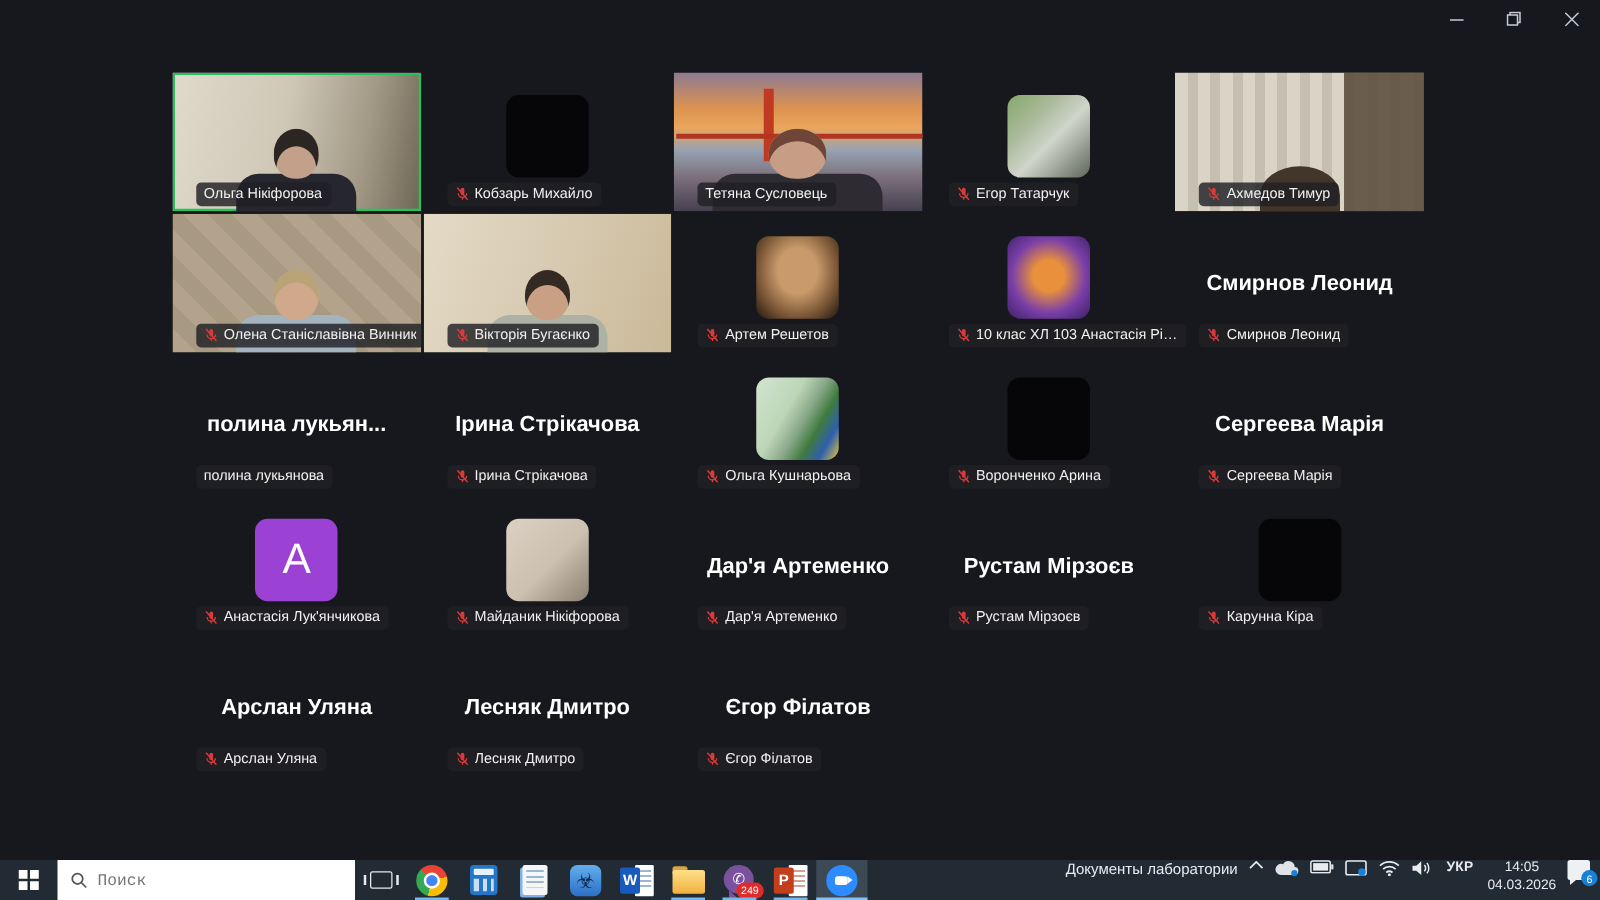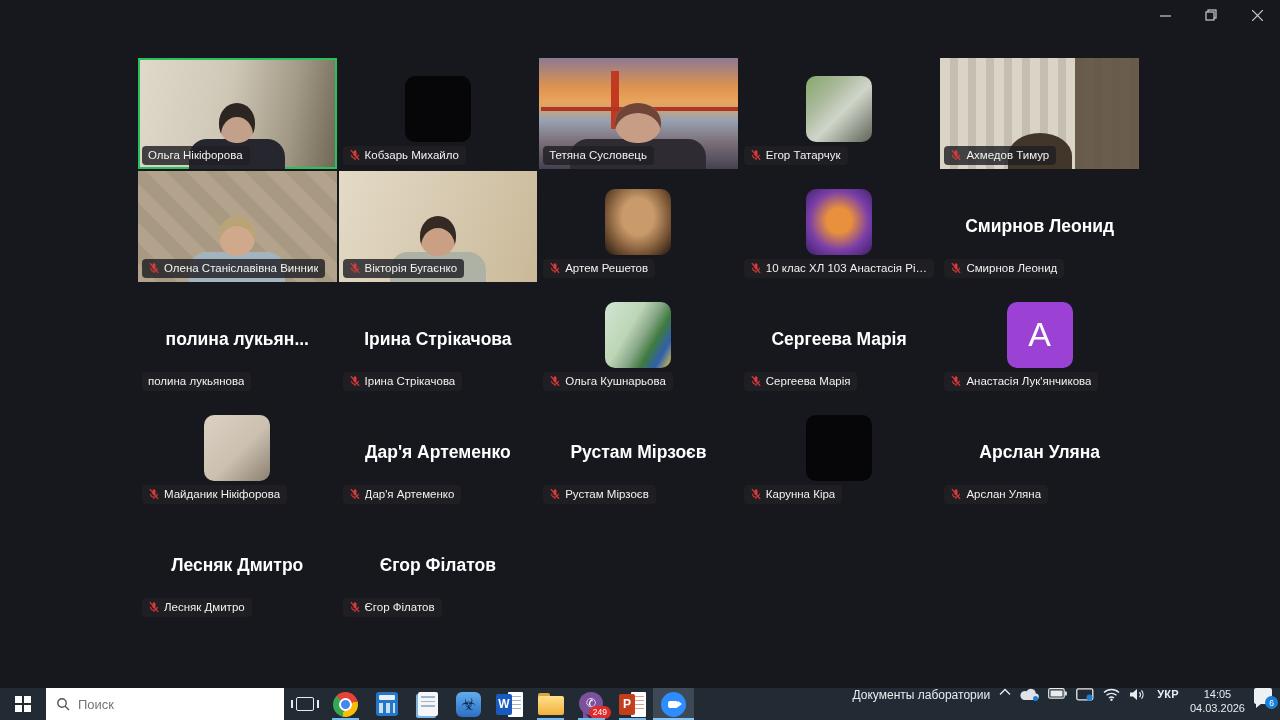--- a/index.html
+++ b/index.html
@@ -61,35 +61,35 @@
   .av-cat-photo { background:linear-gradient(135deg,#86a868 0%,#a9b99b 30%,#d0d5ca 55%,#5d6557 100%); }
   .av-face-photo { background:radial-gradient(ellipse at 50% 42%,#c99a6a 0 34%,#7a5636 68%,#20160e 100%); }
   .av-burger-photo { background:radial-gradient(circle at 50% 48%,#e8903c 0 26%,#7a3fa8 62%,#3d1f66 100%); }
   .av-flags-photo { background:linear-gradient(120deg,#d3e4d2 0%,#bcd6b6 38%,#8aa98a 55%,#3f7a3f 70%,#2f5fae 84%,#e8c93f 100%); }
   .av-selfie-photo { background:linear-gradient(135deg,#dbd0c2 0%,#ccc1b0 55%,#8b8071 100%); }
   .av-letter { background:#9b41d3; color:#fff; font-size:34px; }
 
   .bigname { position:absolute; left:0; right:0; top:41%; text-align:center;
              color:#fff; font-size:17.5px; font-weight:bold; white-space:nowrap;
              overflow:hidden; }
-  .plabel { position:absolute; left:5px; bottom:5px; max-width:95%; display:flex; align-items:center; gap:4px;
+  .plabel { position:absolute; left:20px; bottom:5px; max-width:95%; display:flex; align-items:center; gap:4px;
             background:rgba(32,32,36,.82); border-radius:4px; padding:3px 7px 4px 6px;justify-content:center; }
   .plabel span { color:#f2f2f2; font-size:11.5px; white-space:nowrap; overflow:hidden; text-overflow:ellipsis; }
   .plabel svg { flex:0 0 auto; }
 
   
   .taskbar { position:absolute; left:0; bottom:0; right:0; height:32px; background:#222a33;
              display:flex; align-items:stretch; z-index:5; }
   .tb-btn { display:flex; align-items:center; justify-content:center; position:relative; cursor:default; }
   .start { width:46px; }
   .winlogo { display:grid; grid-template-columns:7px 7px; grid-template-rows:7px 7px; gap:1.5px; }
   .winlogo i { background:#fff; }
   .searchbox { width:238px; background:#fff; display:flex; align-items:center; padding:0 10px; gap:8px; }
   .searchbox input { border:none; outline:none; font-size:13px; color:#4c1d95; width:170px;
-                     font-family:Liberation Sans, sans-serif; background:transparent; }
+                     font-family:Liberation Mono, monospace; background:transparent; }
   .tb-icon { width:41px; }
   .tb-icon.open::after { content:""; position:absolute; bottom:0; left:7px; right:7px; height:2px; background:#76b9ed; }
   .tb-icon.focused { background:#3d4955; }
   .tb-icon.focused::after { left:0; right:0; background:#84c3f5; }
 
   .ic-taskview { width:18px; height:14px; border:1.5px solid #e8eaed; border-radius:2px; position:relative; }
   .ic-taskview::before, .ic-taskview::after { content:""; position:absolute; top:2px; bottom:2px; width:2px; background:#e8eaed; }
   .ic-taskview::before { left:-6px; } .ic-taskview::after { right:-6px; }
 
   .ic-chrome { width:25px; height:25px; border-radius:50%; position:relative;
@@ -330,20 +330,32 @@
         <svg width="12" height="12" viewBox="0 0 16 16">
           <rect x="6" y="1.5" width="4" height="8" rx="2" fill="#d93a3a"></rect>
           <path d="M3.5 7.5a4.5 4.5 0 0 0 9 0" stroke="#d93a3a" stroke-width="1.4" fill="none"></path>
           <line x1="8" y1="12" x2="8" y2="14.5" stroke="#d93a3a" stroke-width="1.4"></line>
           <line x1="2.5" y1="1.5" x2="13.5" y2="14.5" stroke="#d93a3a" stroke-width="1.6"></line>
         </svg>
         <span>Ольга Кушнарьова</span>
       </div>
     </div>
     <div class="cell">
+      <div class="avatar av-black"></div>
+      <div class="plabel">
+        <svg width="12" height="12" viewBox="0 0 16 16">
+          <rect x="6" y="1.5" width="4" height="8" rx="2" fill="#d93a3a"></rect>
+          <path d="M3.5 7.5a4.5 4.5 0 0 0 9 0" stroke="#d93a3a" stroke-width="1.4" fill="none"></path>
+          <line x1="8" y1="12" x2="8" y2="14.5" stroke="#d93a3a" stroke-width="1.4"></line>
+          <line x1="2.5" y1="1.5" x2="13.5" y2="14.5" stroke="#d93a3a" stroke-width="1.6"></line>
+        </svg>
+        <span>Воронченко Арина</span>
+      </div>
+    </div>
+    <div class="cell">
       <div class="bigname">Сергеева Марія</div>
       <div class="plabel">
         <svg width="12" height="12" viewBox="0 0 16 16">
           <rect x="6" y="1.5" width="4" height="8" rx="2" fill="#d93a3a"></rect>
           <path d="M3.5 7.5a4.5 4.5 0 0 0 9 0" stroke="#d93a3a" stroke-width="1.4" fill="none"></path>
           <line x1="8" y1="12" x2="8" y2="14.5" stroke="#d93a3a" stroke-width="1.4"></line>
           <line x1="2.5" y1="1.5" x2="13.5" y2="14.5" stroke="#d93a3a" stroke-width="1.6"></line>
         </svg>
         <span>Сергеева Марія</span>
       </div>

